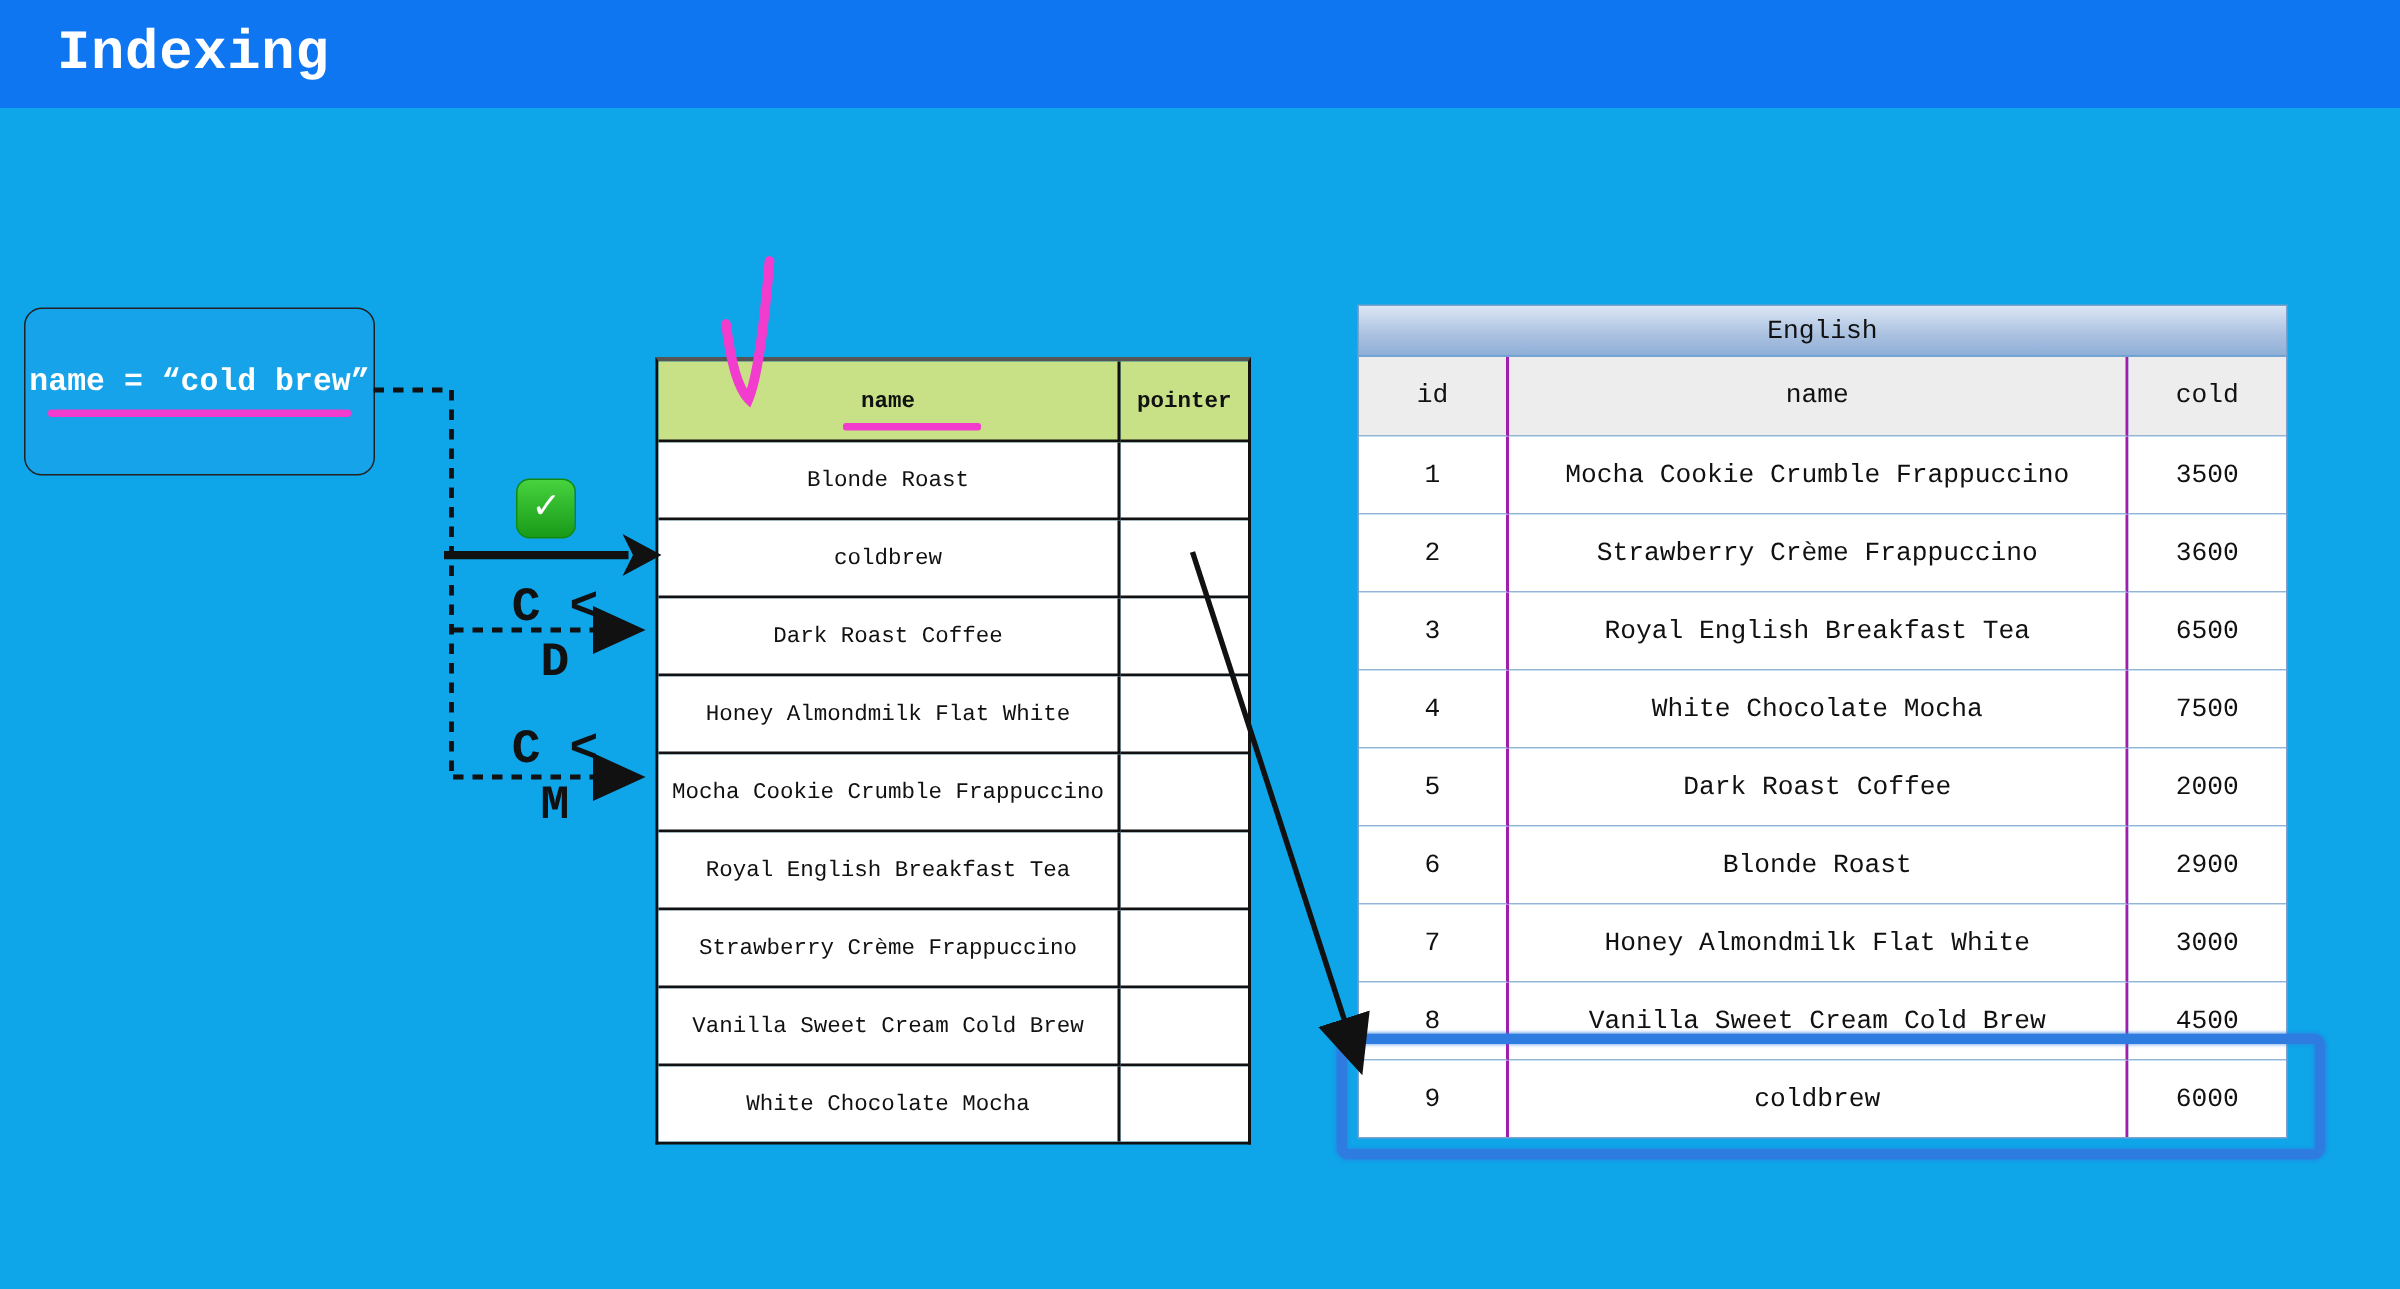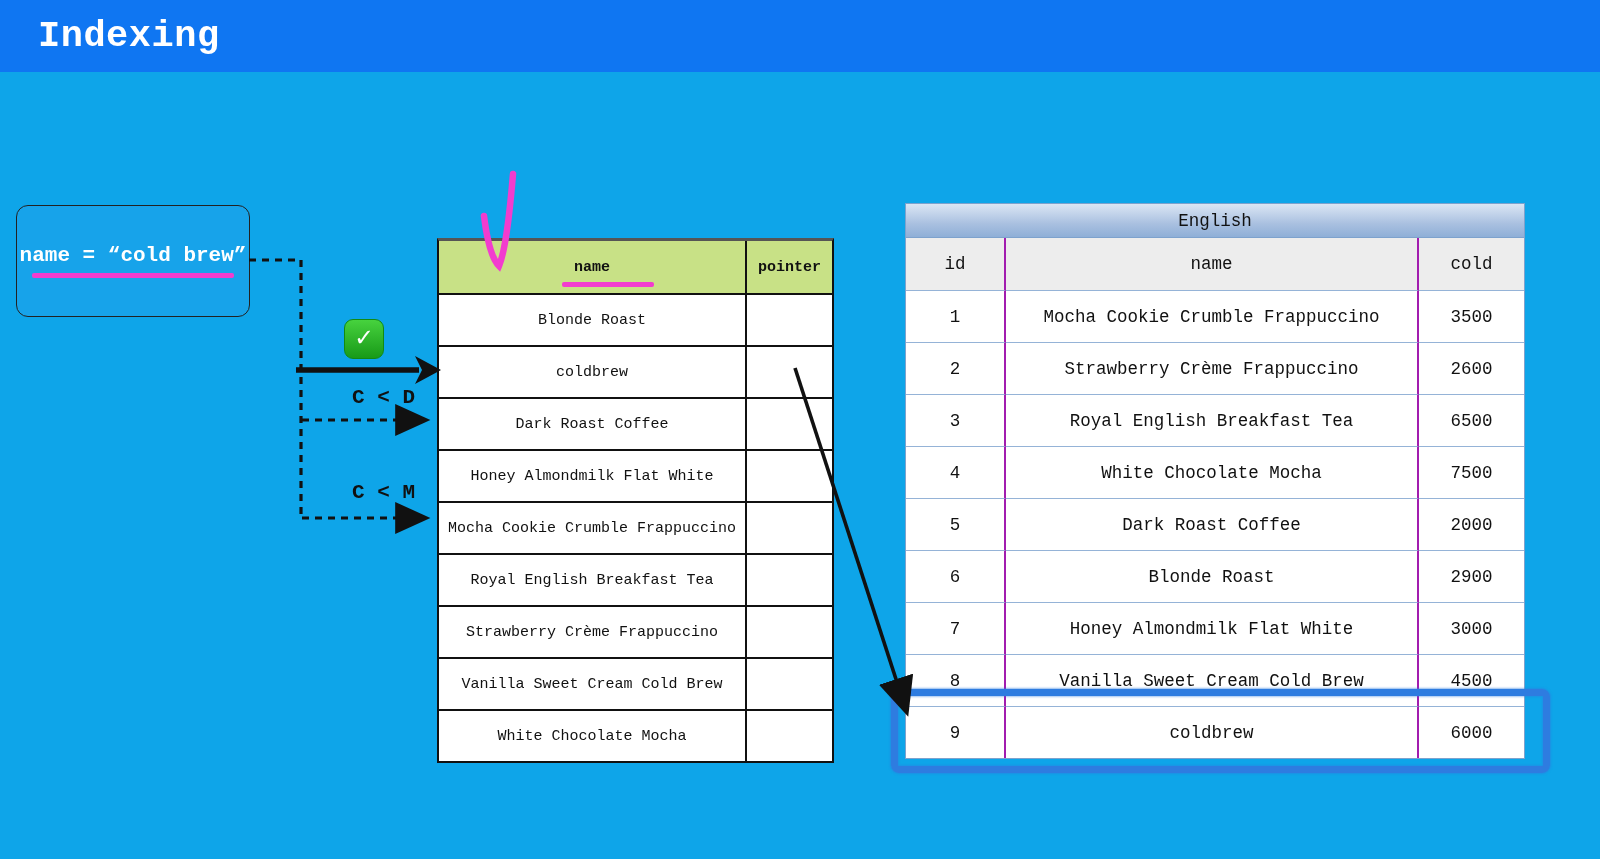--- a/index.html
+++ b/index.html
@@ -11,21 +11,21 @@
   .topbar{position:absolute;left:0;top:0;width:1600px;height:72px;background:#0f76f2;
           display:flex;align-items:center;}
   .topbar .title{color:#fff;font-size:37px;font-weight:bold;margin-left:38px;letter-spacing:.5px;}
   
   .query-box{position:absolute;left:16px;top:205px;width:232px;height:110px;background:#17a3ea;
              border:1.5px solid #222;border-radius:12px;display:flex;flex-direction:column;
              align-items:center;justify-content:center;z-index:2;}
   .query-box .qtext{color:#fff;font-size:21px;font-weight:bold;white-space:nowrap;}
   .query-box .qunderline{width:202px;height:5px;background:#f23cce;margin-top:6px;border-radius:2px;}
   
-  .cmp-label{position:absolute;width:90px;text-align:right;font-size:21px;font-weight:bold;z-index:6;}
+  .cmp-label{position:absolute;width:90px;text-align:center;font-size:32px;font-weight:bold;z-index:6;}
   #cmp1{left:325px;top:386px;}
   #cmp2{left:325px;top:481px;}
   .check-emoji{position:absolute;left:344px;top:319px;width:38px;height:38px;border-radius:9px;
                background:linear-gradient(#47d23e,#189a18);border:1px solid #128a12;
                display:flex;align-items:center;justify-content:center;z-index:6;
                color:#fff;font-size:27px;font-weight:bold;line-height:1;}
   
   .index-table{position:absolute;left:437px;top:238px;width:393px;z-index:1;
                border:2px solid #111;border-top:3px solid #555;box-sizing:content-box;
                display:grid;grid-template-columns:308px 85px;}
@@ -108,21 +108,21 @@
       <div class="p-cell c0 p-head">id</div>
       <div class="p-cell c1 p-head">name</div>
       <div class="p-cell p-head">cold</div>
 
       <div class="p-cell c0">1</div>
       <div class="p-cell c1">Mocha Cookie Crumble Frappuccino</div>
       <div class="p-cell">3500</div>
 
       <div class="p-cell c0">2</div>
       <div class="p-cell c1">Strawberry Crème Frappuccino</div>
-      <div class="p-cell">2600</div>
+      <div class="p-cell">3600</div>
 
       <div class="p-cell c0">3</div>
       <div class="p-cell c1">Royal English Breakfast Tea</div>
       <div class="p-cell">6500</div>
 
       <div class="p-cell c0">4</div>
       <div class="p-cell c1">White Chocolate Mocha</div>
       <div class="p-cell">7500</div>
 
       <div class="p-cell c0">5</div>

